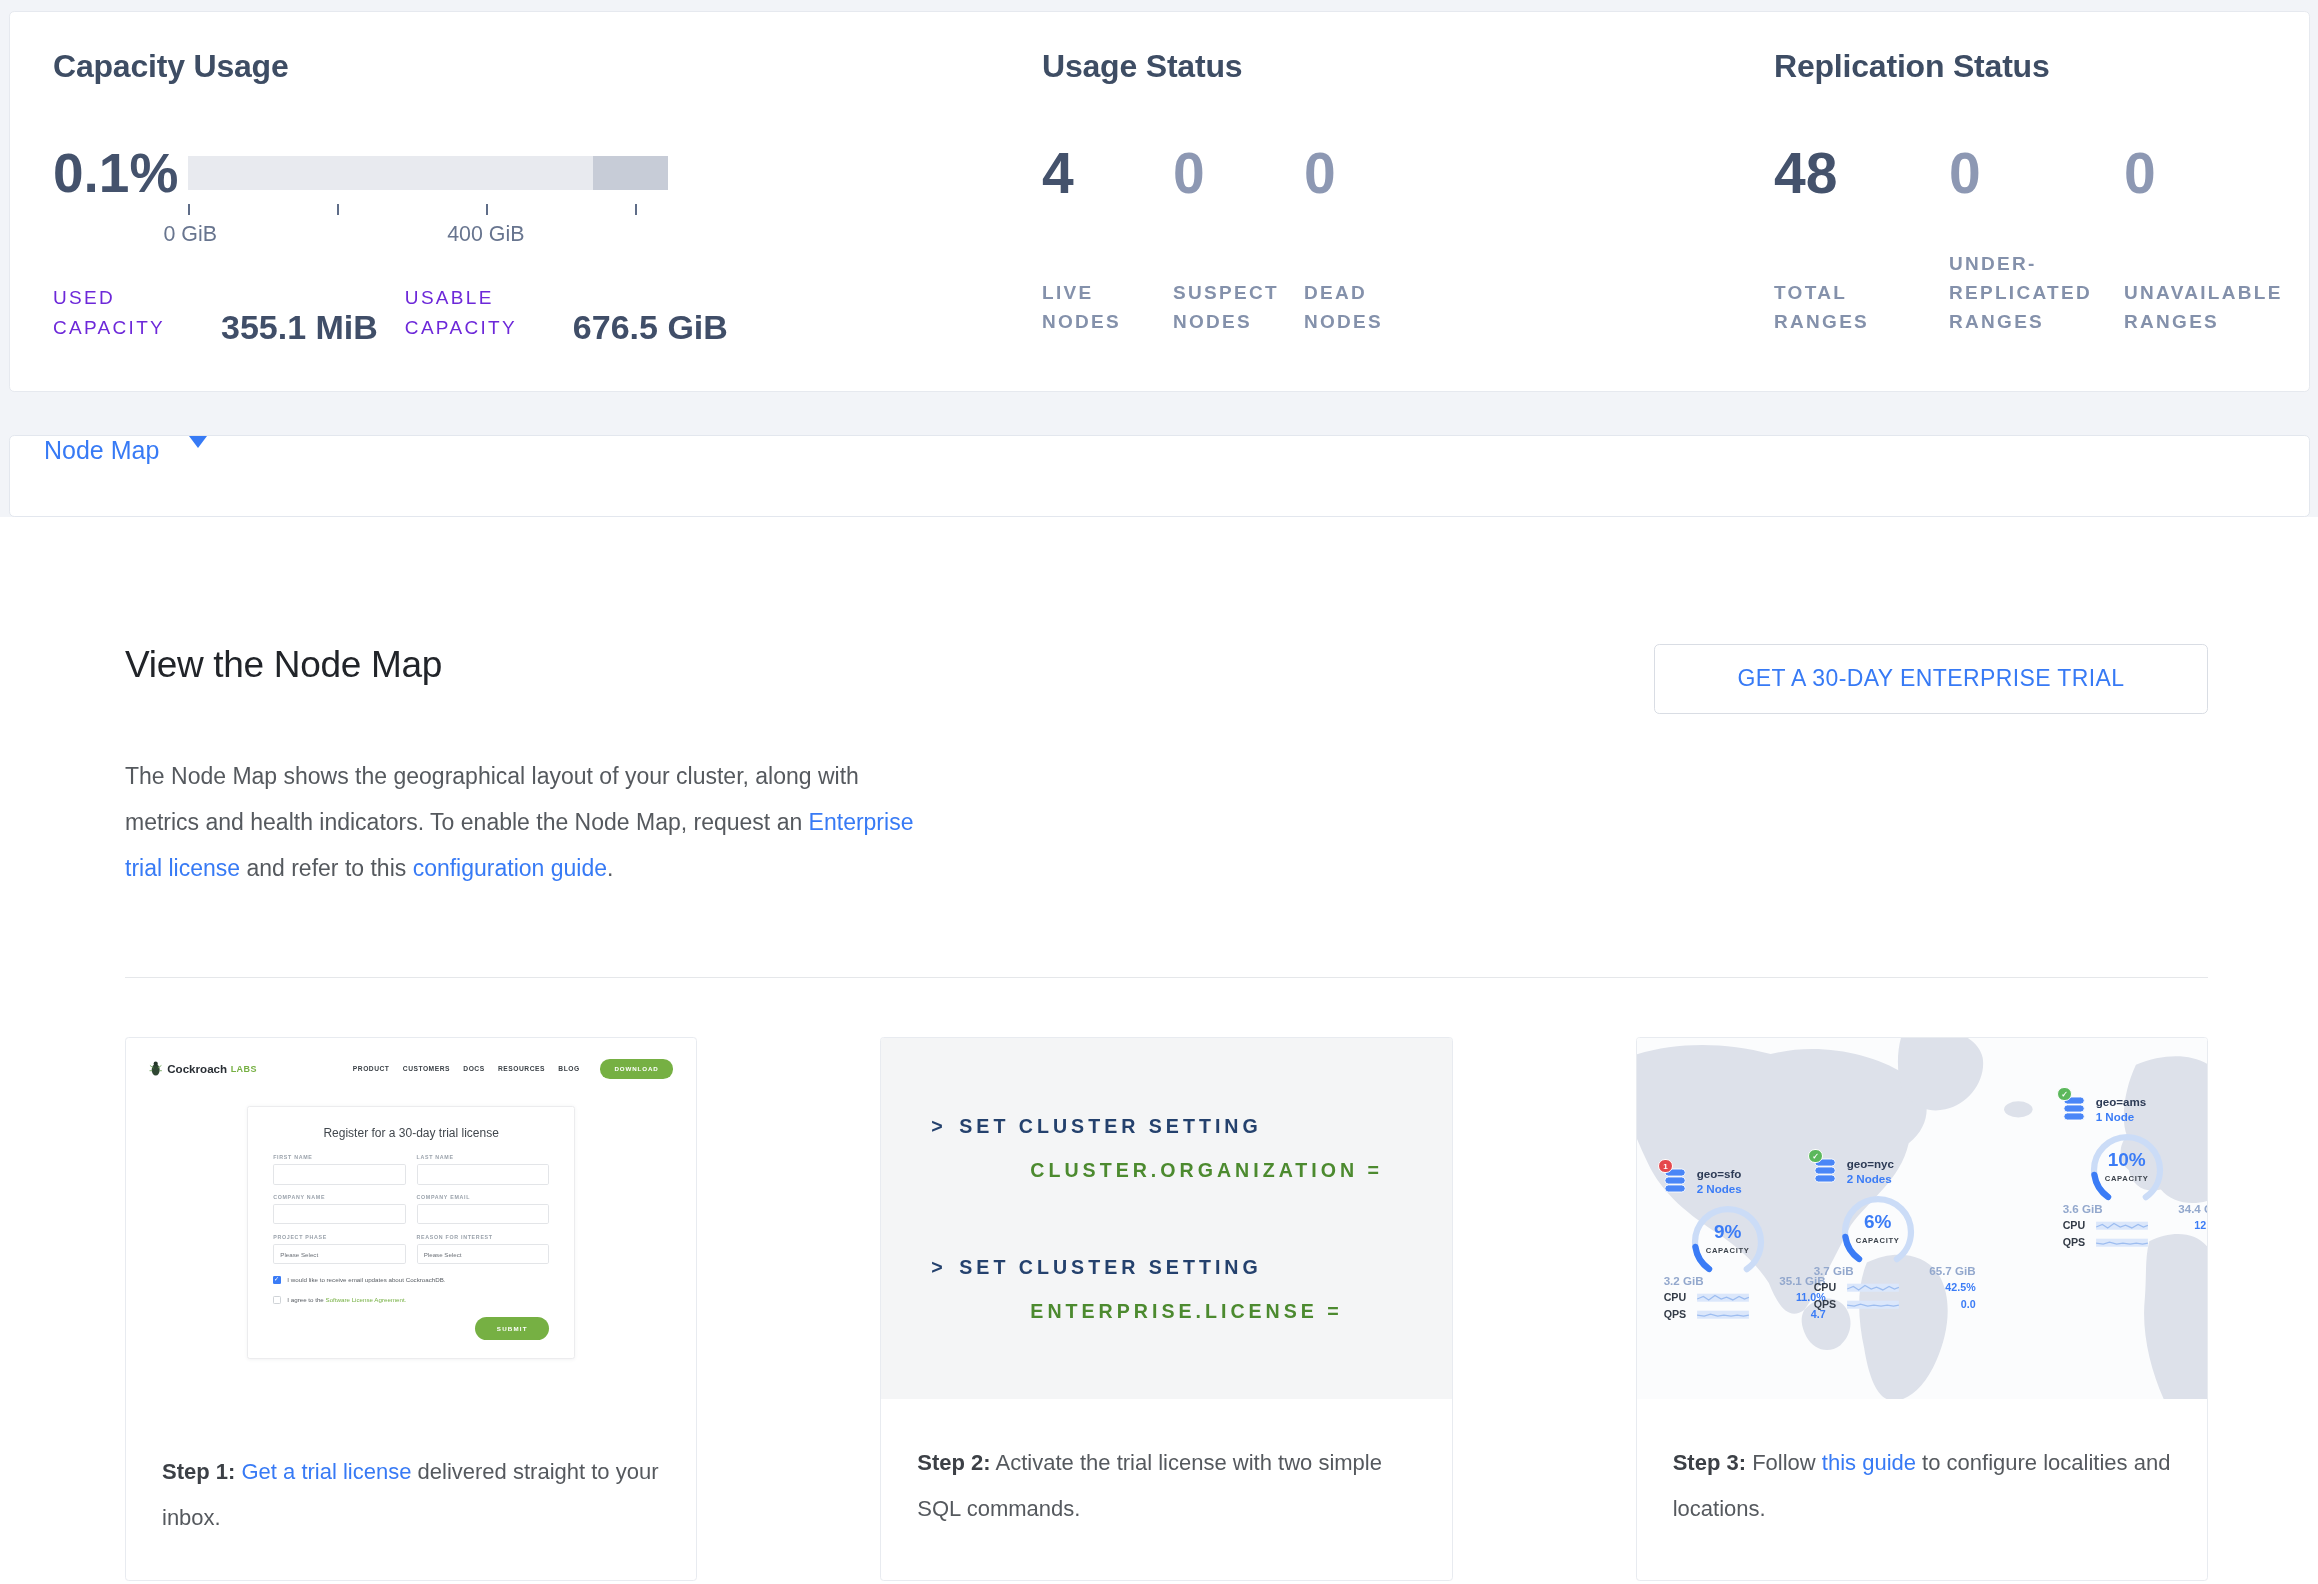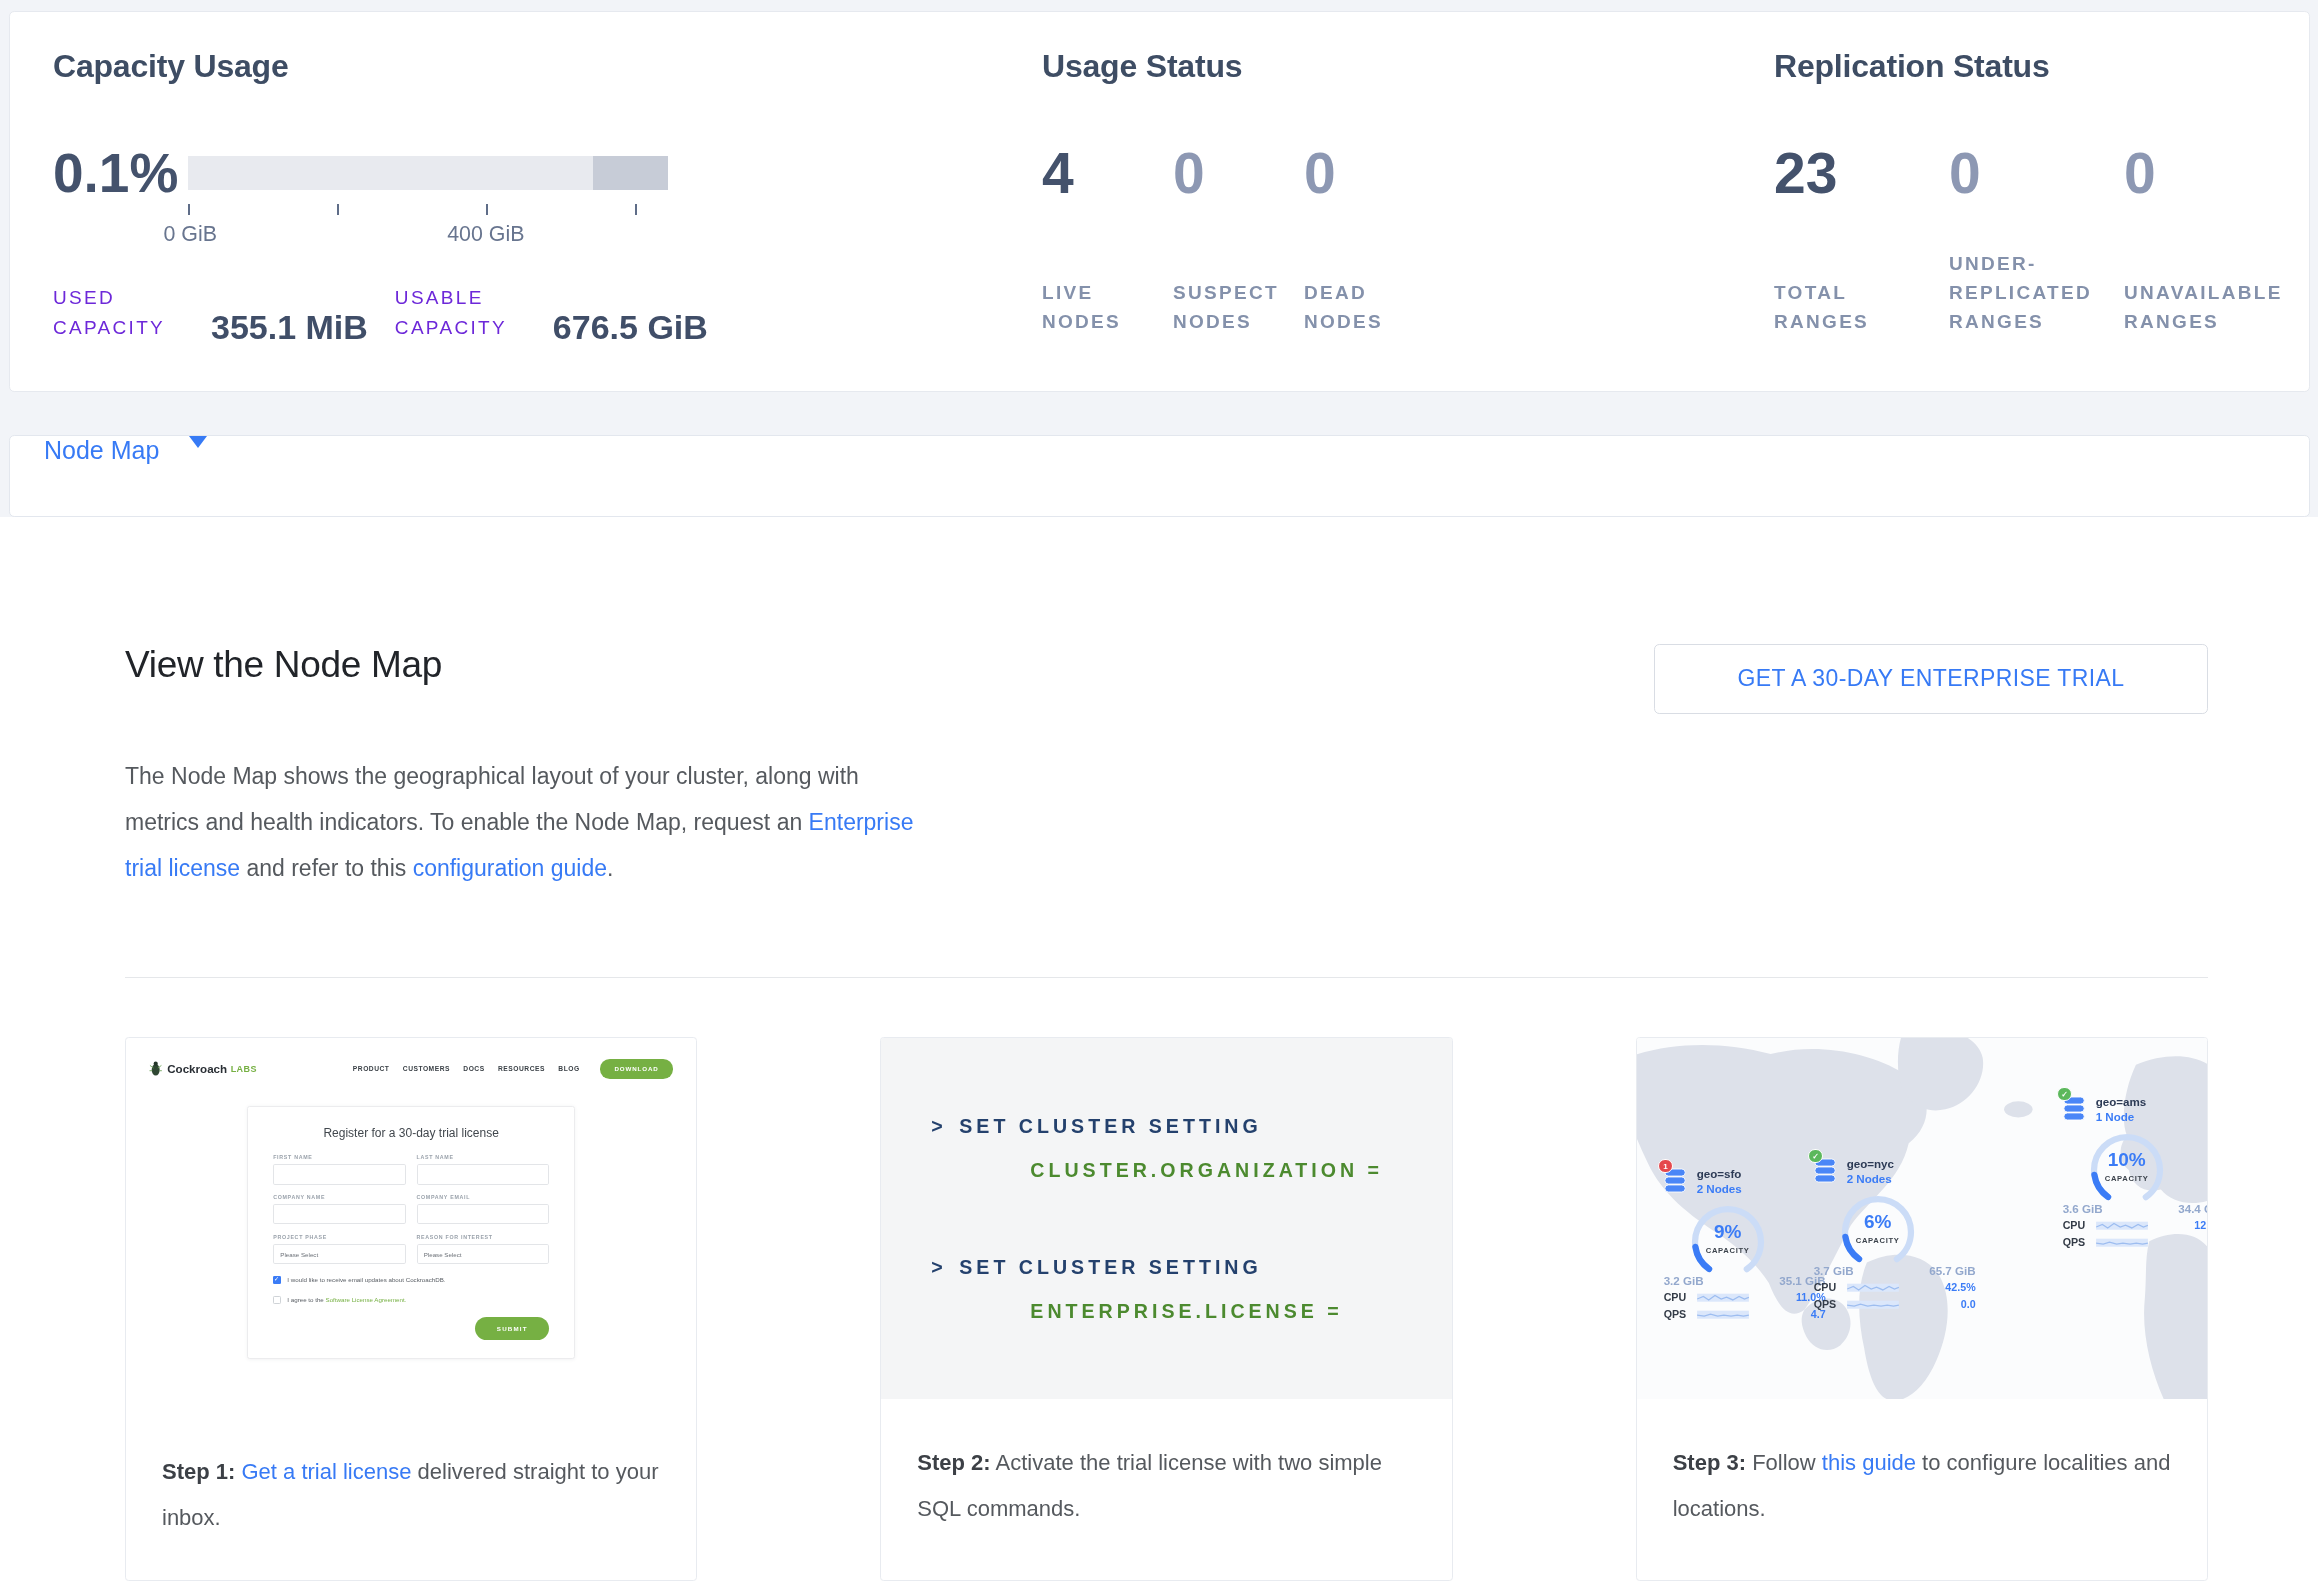--- a/index.html
+++ b/index.html
@@ -22,21 +22,21 @@
   .barwrap { position:relative; width:570px; height:66px; }
   .bar { position:absolute; left:0; bottom:16px; width:480px; height:34px; background:#e8eaef; }
   .bar-dark { position:absolute; right:0; top:0; bottom:0; width:15.5%; background:#c7ccd7; }
   .tick { position:absolute; bottom:-9px; width:1.8px; height:10.7px; background:#5f6d88; }
   .tick-label { position:absolute; bottom:-41px; transform:translateX(-50%); font-size:21.4px; color:#68758f; white-space:nowrap; }
 
   .cap-metrics { display:flex; margin-top:77px; align-items:flex-end; }
   .cap-metric { display:flex; align-items:flex-end; }
   .cap-metric + .cap-metric { margin-left:27px; }
   .m-label { font-size:19px; font-weight:400; letter-spacing:2.3px; color:#6d28d9; line-height:30px; width:143px; }
-  .m-value { font-size:34px; font-weight:700; color:#404e68; margin-left:15px; line-height:36px; position:relative; top:2.7px; white-space:nowrap; }
+  .m-value { font-size:34px; font-weight:700; color:#404e68; margin-left:25px; line-height:36px; position:relative; top:2.7px; white-space:nowrap; }
 
   .stat-cols { display:flex; margin-top:55px; }
   .stat-col { display:flex; flex-direction:column; }
   .col-nodes .stat-col { width:131px; }
   .col-repl  .stat-col { width:175px; }
   .stat-value { font-size:57px; font-weight:700; line-height:66px; color:#8d98b3; }
   .stat-value.emph { color:#44526c; }
   .stat-label { margin-top:39px; min-height:91px; display:flex; align-items:flex-end;
                 font-size:19px; font-weight:600; letter-spacing:2.3px; color:#8491ab; line-height:29px; }
 
@@ -180,21 +180,21 @@
             <div class="stat-value">0</div>
             <div class="stat-label">DEAD NODES</div>
           </div>
         </div>
       </div>
 
       <div class="col-repl">
         <div class="panel-title">Replication Status</div>
         <div class="stat-cols">
           <div class="stat-col">
-            <div class="stat-value emph">23</div>
+            <div class="stat-value emph">48</div>
             <div class="stat-label">TOTAL RANGES</div>
           </div>
           <div class="stat-col">
             <div class="stat-value">0</div>
             <div class="stat-label">UNDER-REPLICATED RANGES</div>
           </div>
           <div class="stat-col">
             <div class="stat-value">0</div>
             <div class="stat-label">UNAVAILABLE RANGES</div>
           </div>

